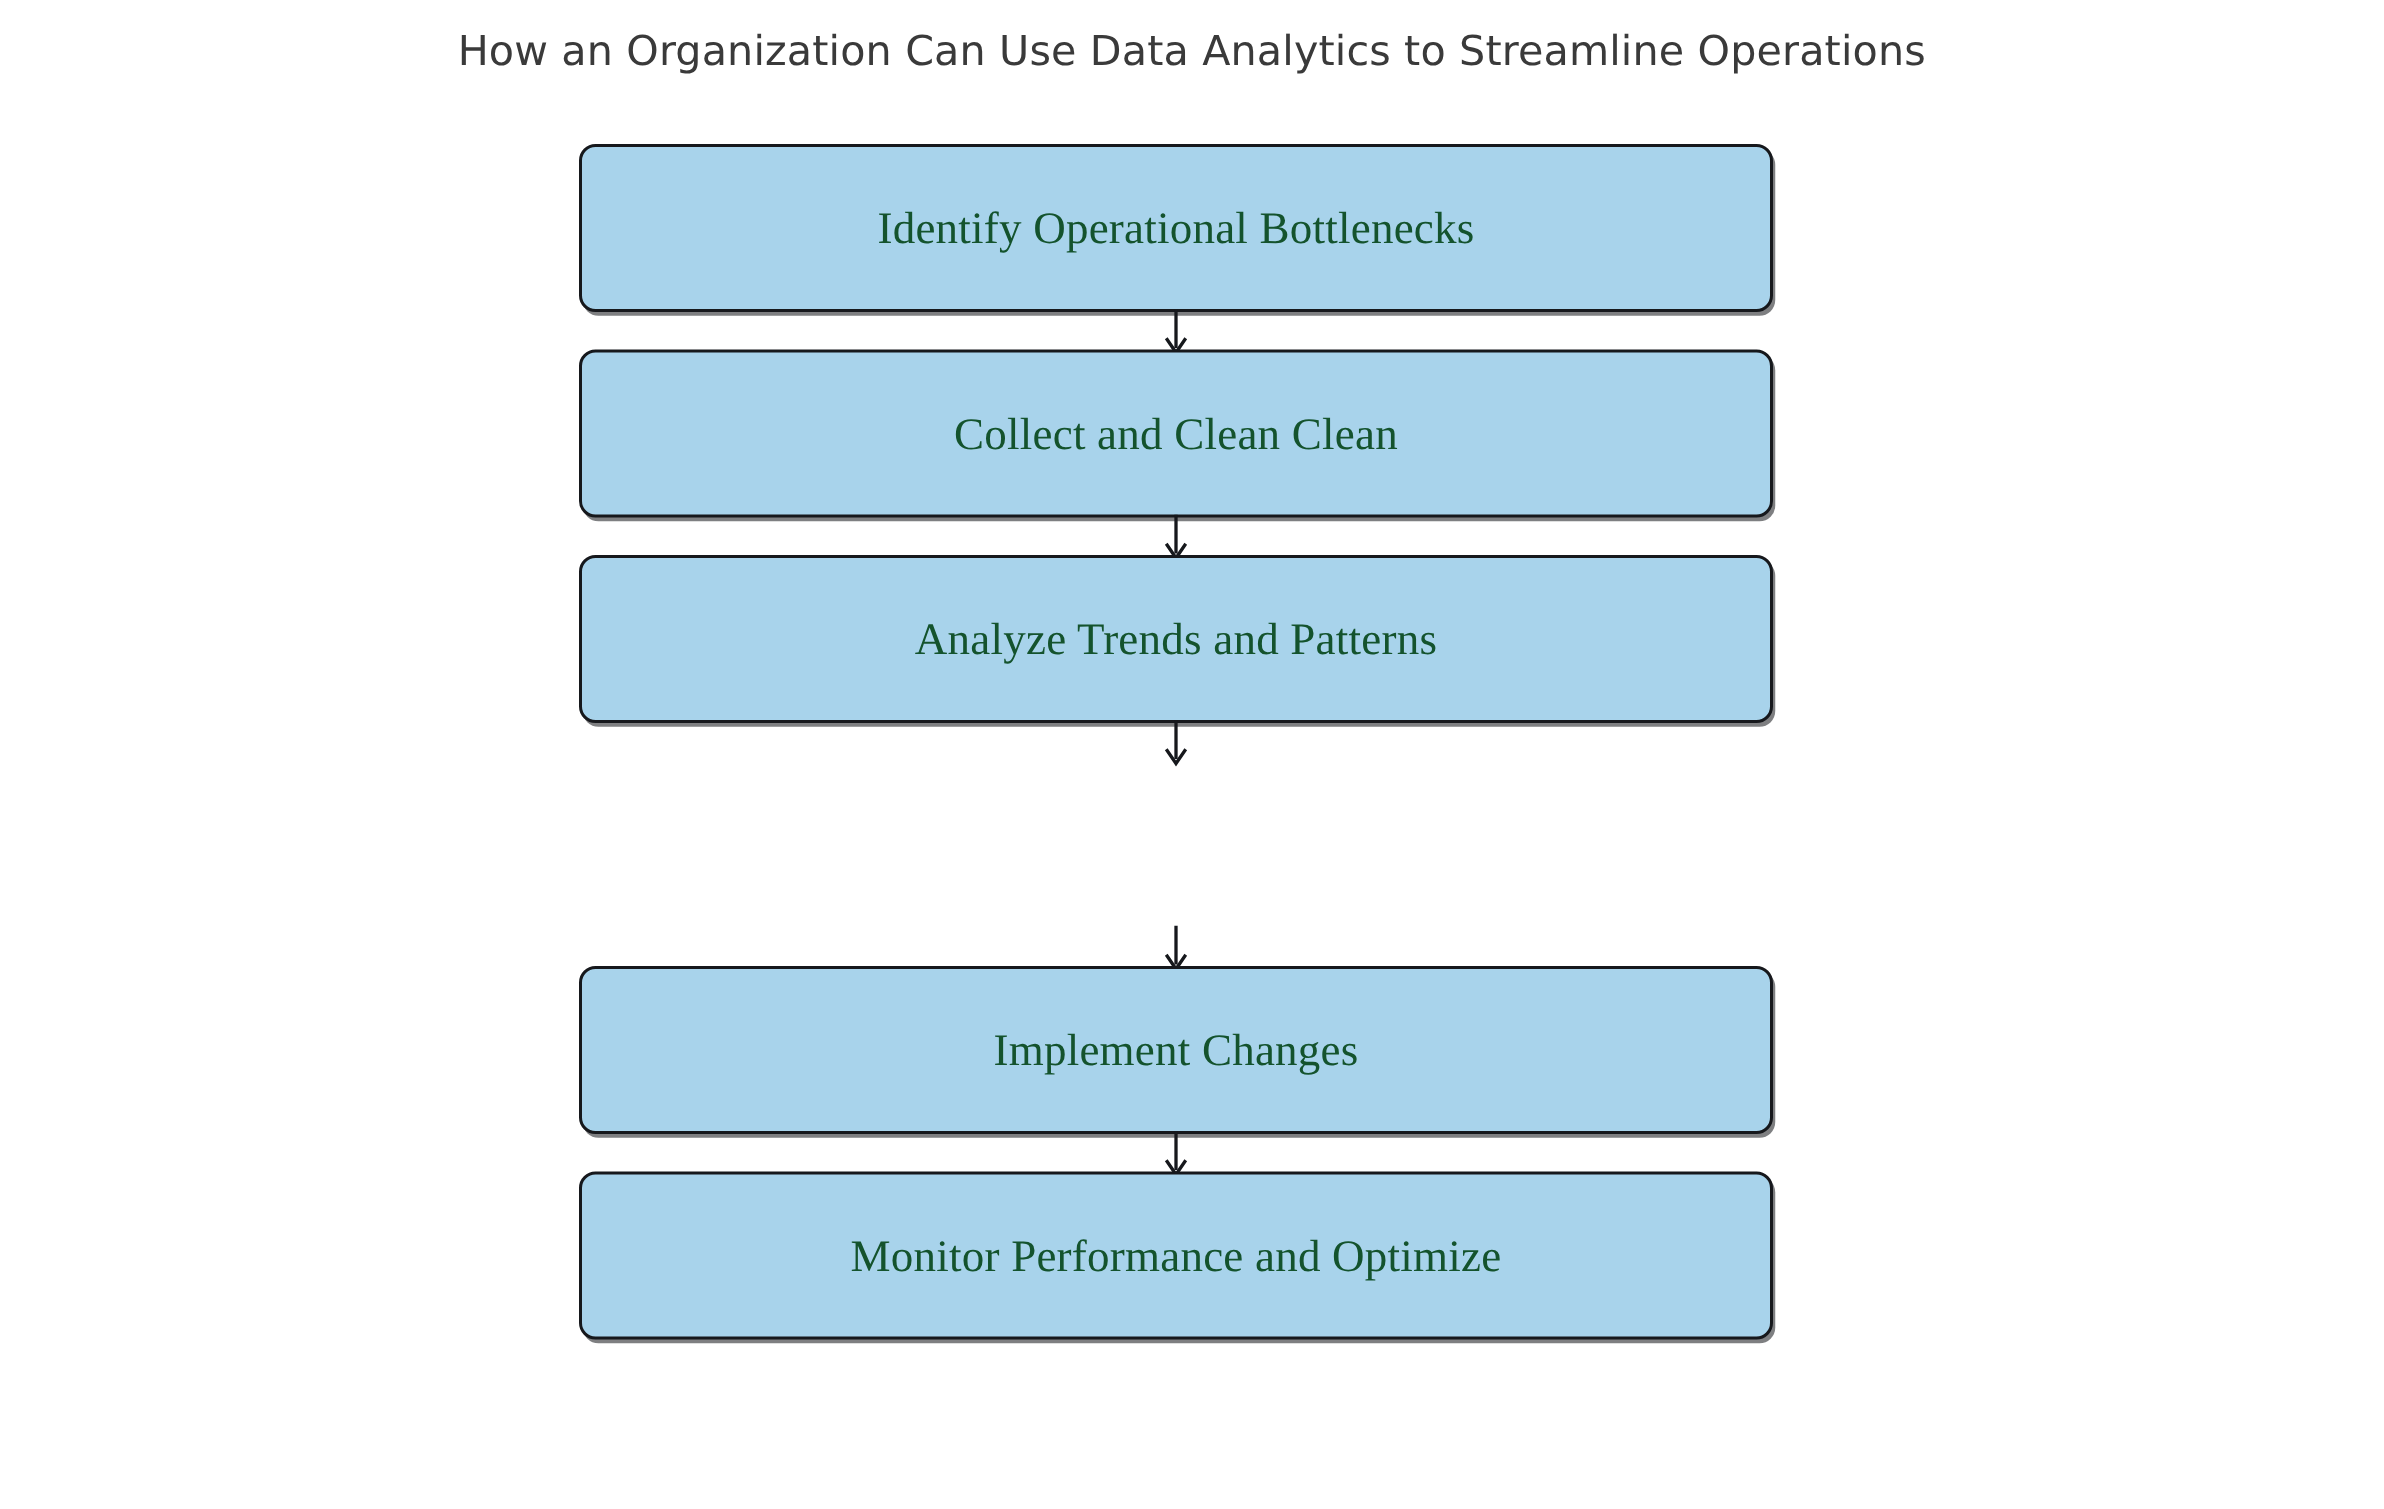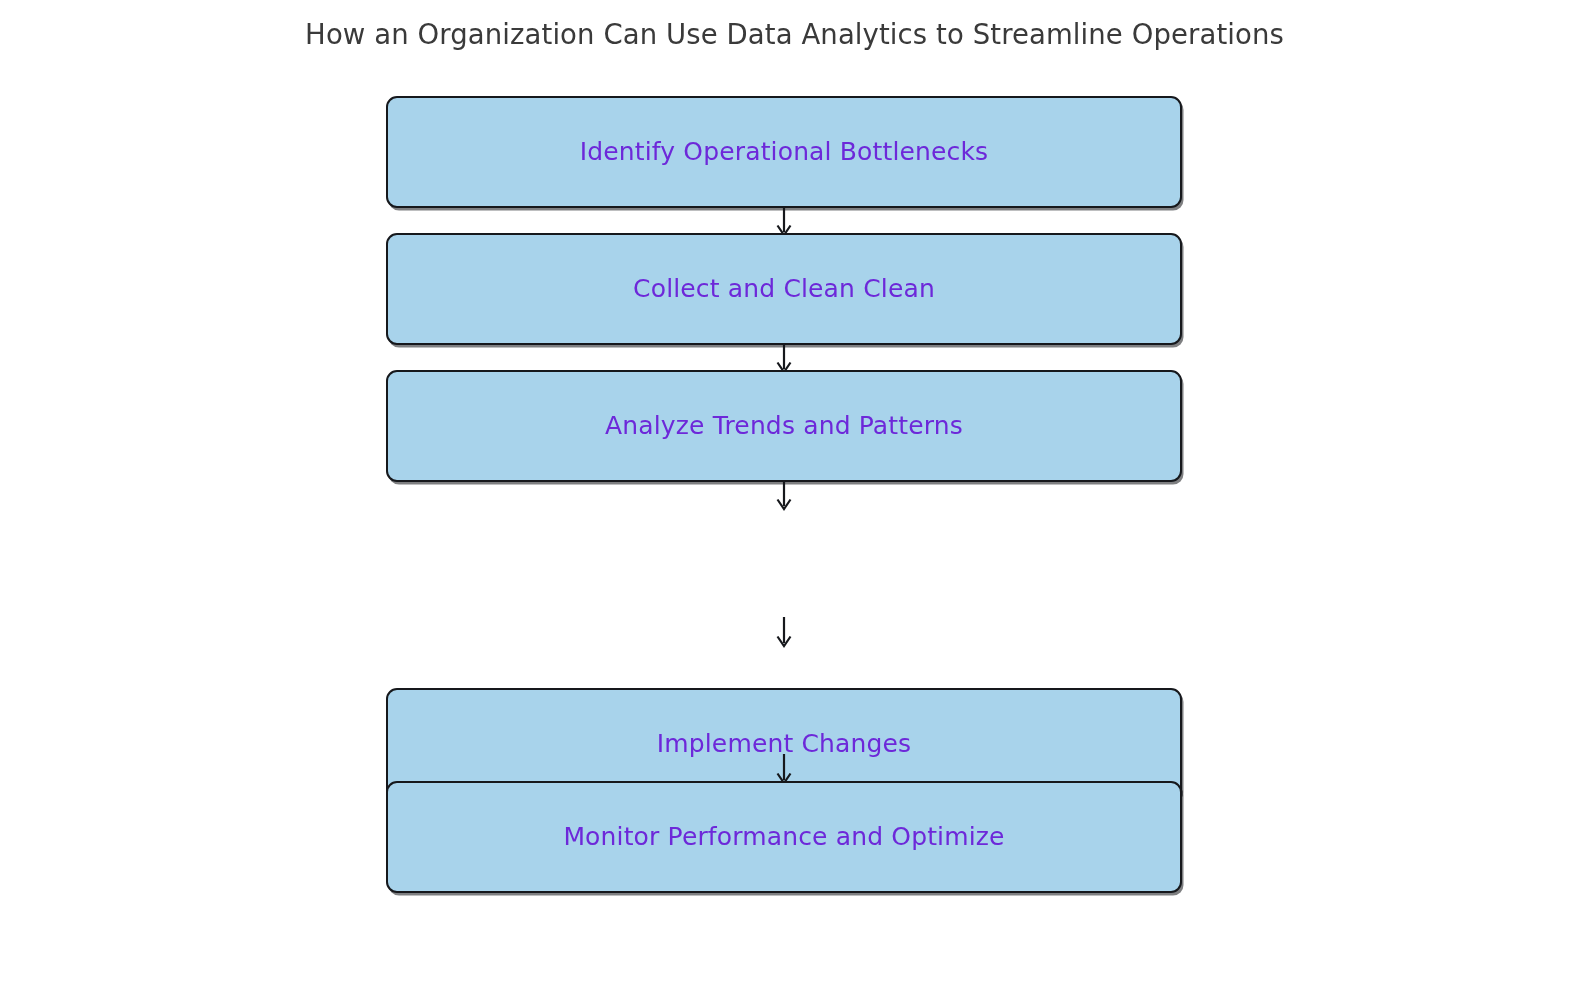--- a/index.html
+++ b/index.html
@@ -53,28 +53,29 @@
     background: #a8d3eb;
     border: 2.6px solid #16181c;
     border-radius: 11px;
     box-shadow: 2px 3px 0 -0.5px rgba(20,22,26,0.55);
     display: flex;
     align-items: center;
     justify-content: center;
   }
 
   .flow-node-label {
-    font-size: 25px;
+    font-size: 30px;
     font-weight: 400;
-    color: #6d28d9;
+    color: #14532d;
     text-align: center;
     letter-spacing: 0.15px;
     white-space: nowrap;
     line-height: 1.1;
     user-select: none;
+    font-family: Liberation Serif, serif;
   }
 
   .flow-arrow {
     position: absolute;
     left: 766px;
     width: 36px;
     height: 34px;
     overflow: visible;
   }
   .flow-arrow svg {
@@ -124,21 +125,21 @@
     </div>
 
 
     <div class="flow-arrow" style="top:617px;">
       <svg width="36" height="34" viewBox="0 0 36 34">
         <path d="M18 0 L18 26" stroke="#16181c" stroke-width="2.2" fill="none"></path>
         <path d="M11.5 19.5 L18 29 L24.5 19.5" stroke="#16181c" stroke-width="2.2" fill="none" stroke-linecap="butt"></path>
       </svg>
     </div>
 
-    <div class="flow-node" style="top:644px;margin-top:44px;">
+    <div class="flow-node" style="top:644px;">
       <span class="flow-node-label">Implement Changes</span>
     </div>
 
     <div class="flow-arrow" style="top:754px;">
       <svg width="36" height="34" viewBox="0 0 36 34">
         <path d="M18 0 L18 26" stroke="#16181c" stroke-width="2.2" fill="none"></path>
         <path d="M11.5 19.5 L18 29 L24.5 19.5" stroke="#16181c" stroke-width="2.2" fill="none" stroke-linecap="butt"></path>
       </svg>
     </div>
 

